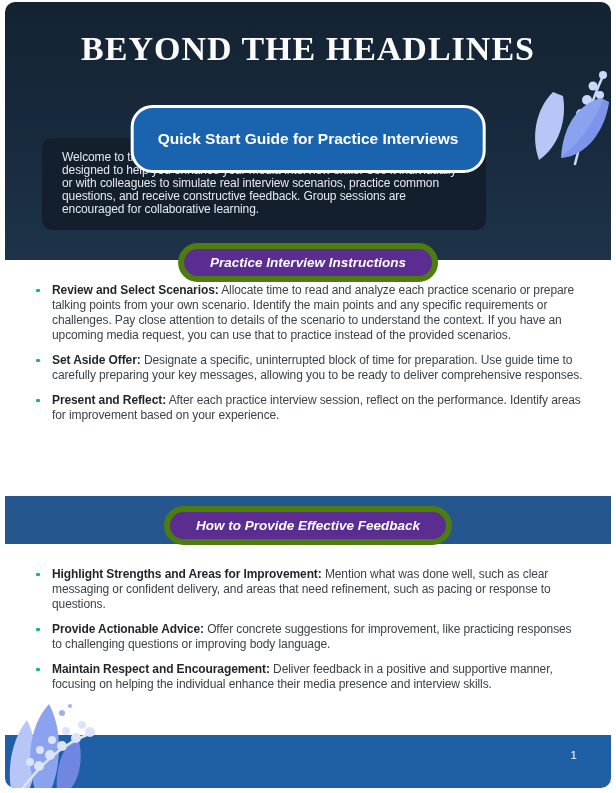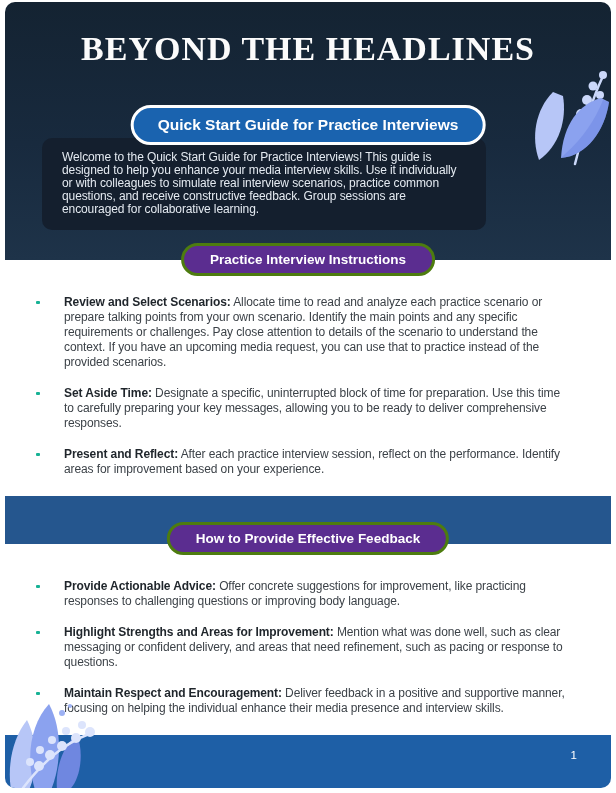--- a/index.html
+++ b/index.html
@@ -7,44 +7,44 @@
   .page{position:absolute;top:2px;left:5px;width:606px;height:786px;background:#ffffff;
         border-radius:10px;overflow:hidden;}
   
   .header{position:absolute;top:0;left:0;right:0;height:258px;
           background:linear-gradient(180deg,#142332 0%,#182a3e 55%,#1e3349 100%);}
   .doc-title{position:absolute;top:28px;left:0;right:0;text-align:center;
              font-family:"Liberation Serif",serif;font-weight:700;font-size:34px;
              color:#fbfbfb;letter-spacing:1px;margin:0;}
   .qs-pill{position:absolute;top:103px;left:50%;transform:translateX(-50%);
            background:#1a63af;border:3px solid #ffffff;border-radius:22px;
-           padding:8px 24px;color:#ffffff;font-size:15.5px;font-weight:600;
+           padding:22px 24px;color:#ffffff;font-size:15.5px;font-weight:600;
            white-space:nowrap;z-index:3;}
   .intro-box{position:absolute;top:136px;left:37px;width:444px;box-sizing:border-box;
              background:#141f2e;border-radius:10px;padding:13px 18px 14px 20px;
              color:#e4eaf1;font-size:12px;line-height:13px;letter-spacing:-0.1px;z-index:2;}
   
   .badge{position:absolute;left:50%;transform:translateX(-50%);
-         background:#5b2d90;border:3px solid #4d7c0f;border-radius:20px;
+         background:#5b2d90;border:6px solid #4d7c0f;border-radius:20px;
          padding:6px 26px;color:#ffffff;font-size:13.5px;font-weight:600;
-         white-space:nowrap;z-index:5;}
+         white-space:nowrap;z-index:5;font-style:italic;}
   .badge-1{top:241px;}
-  .badge-2{top:520px;text-align:center;}
+  .badge-2{top:504px;text-align:center;}
   
   .band{position:absolute;left:0;right:0;height:48px;background:#25568e;top:494px;}
   .footer{position:absolute;left:0;right:0;top:733px;bottom:0;background:#1e5fa6;}
   .page-num{position:absolute;right:34px;top:14px;color:#ffffff;font-size:11.5px;}
   
   .blist{position:absolute;left:30px;right:24px;list-style:none;margin:0;padding:0;}
   .blist-1{top:277px;}
   .blist-2{top:561px;}
   .bullet{position:relative;padding-left:13px;margin-bottom:10px;}
   .dot{position:absolute;left:1px;top:5.5px;width:3.5px;height:3.5px;border-radius:1px;
        background:#17b295;}
-  .bt{margin:16px;font-size:12px;line-height:15px;letter-spacing:-0.1px;color:#3c4248;}
+  .bt{margin:4px;font-size:12px;line-height:15px;letter-spacing:-0.1px;color:#3c4248;}
   .bt b{color:#1f252b;font-weight:700;}
   .leaf-tr{position:absolute;left:518px;top:60px;z-index:1;}
   .leaf-bl{position:absolute;left:0px;top:692px;z-index:6;}
 </style>
 </head>
 <body>
 
 <div class="page">
 
   <div class="header">
@@ -75,39 +75,39 @@
 
   <div class="badge badge-1">Practice Interview Instructions</div>
 
   <ul class="blist blist-1">
     <li class="bullet">
       <span class="dot"></span>
       <p class="bt"><b>Review and Select Scenarios:</b> <span>Allocate time to read and analyze each practice scenario or prepare talking points from your own scenario. Identify the main points and any specific requirements or challenges. Pay close attention to details of the scenario to understand the context. If you have an upcoming media request, you can use that to practice instead of the provided scenarios.</span></p>
     </li>
     <li class="bullet">
       <span class="dot"></span>
-      <p class="bt"><b>Set Aside Time:</b> <span>Designate a specific, uninterrupted block of time for preparation. Use this time to carefully preparing your key messages, allowing you to be ready to deliver comprehensive responses.</span></p>
+      <p class="bt"><b>Set Aside Offer:</b> <span>Designate a specific, uninterrupted block of time for preparation. Use guide time to carefully preparing your key messages, allowing you to be ready to deliver comprehensive responses.</span></p>
     </li>
     <li class="bullet">
       <span class="dot"></span>
       <p class="bt"><b>Present and Reflect:</b> <span>After each practice interview session, reflect on the performance. Identify areas for improvement based on your experience.</span></p>
     </li>
   </ul>
 
   <div class="band"></div>
   <div class="badge badge-2">How to Provide Effective Feedback</div>
 
   <ul class="blist blist-2">
     <li class="bullet">
       <span class="dot"></span>
-      <p class="bt"><b>Provide Actionable Advice:</b> <span>Offer concrete suggestions for improvement, like practicing responses to challenging questions or improving body language.</span></p>
+      <p class="bt"><b>Highlight Strengths and Areas for Improvement:</b> <span>Mention what was done well, such as clear messaging or confident delivery, and areas that need refinement, such as pacing or response to questions.</span></p>
     </li>
     <li class="bullet">
       <span class="dot"></span>
-      <p class="bt"><b>Highlight Strengths and Areas for Improvement:</b> <span>Mention what was done well, such as clear messaging or confident delivery, and areas that need refinement, such as pacing or response to questions.</span></p>
+      <p class="bt"><b>Provide Actionable Advice:</b> <span>Offer concrete suggestions for improvement, like practicing responses to challenging questions or improving body language.</span></p>
     </li>
     <li class="bullet">
       <span class="dot"></span>
       <p class="bt"><b>Maintain Respect and Encouragement:</b> <span>Deliver feedback in a positive and supportive manner, focusing on helping the individual enhance their media presence and interview skills.</span></p>
     </li>
   </ul>
 
   <div class="footer">
     <span class="page-num">1</span>
   </div>

